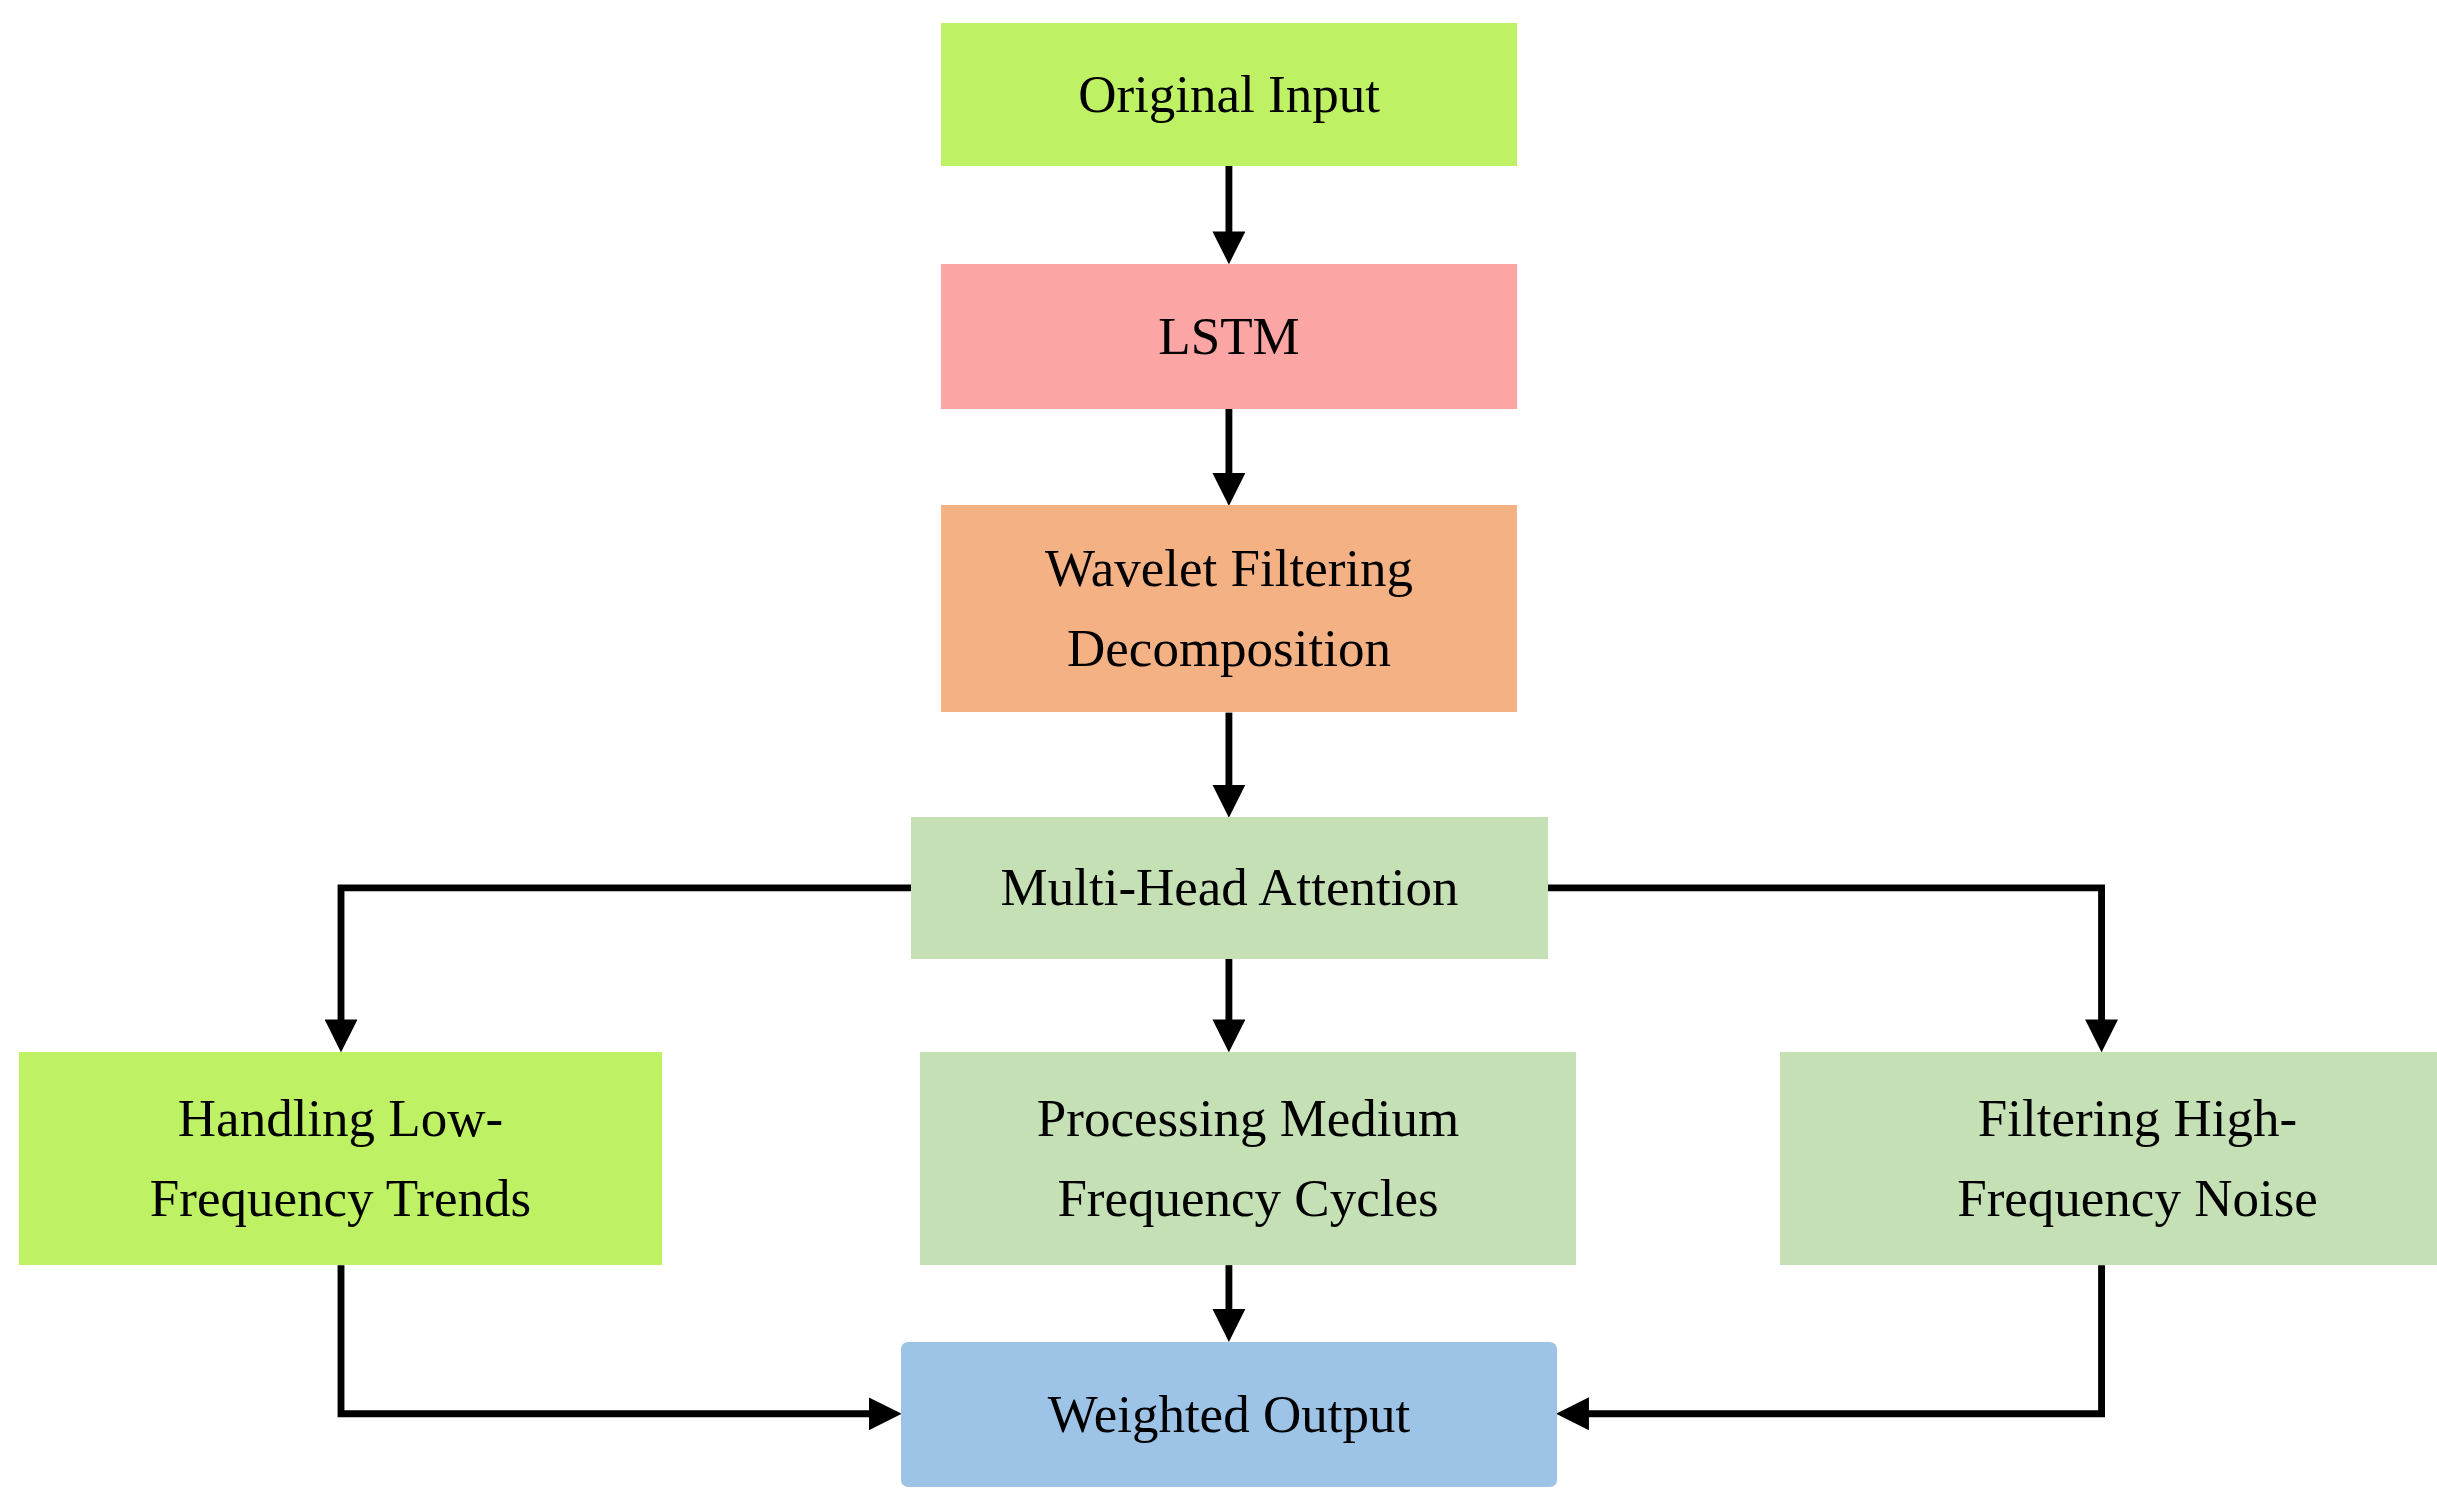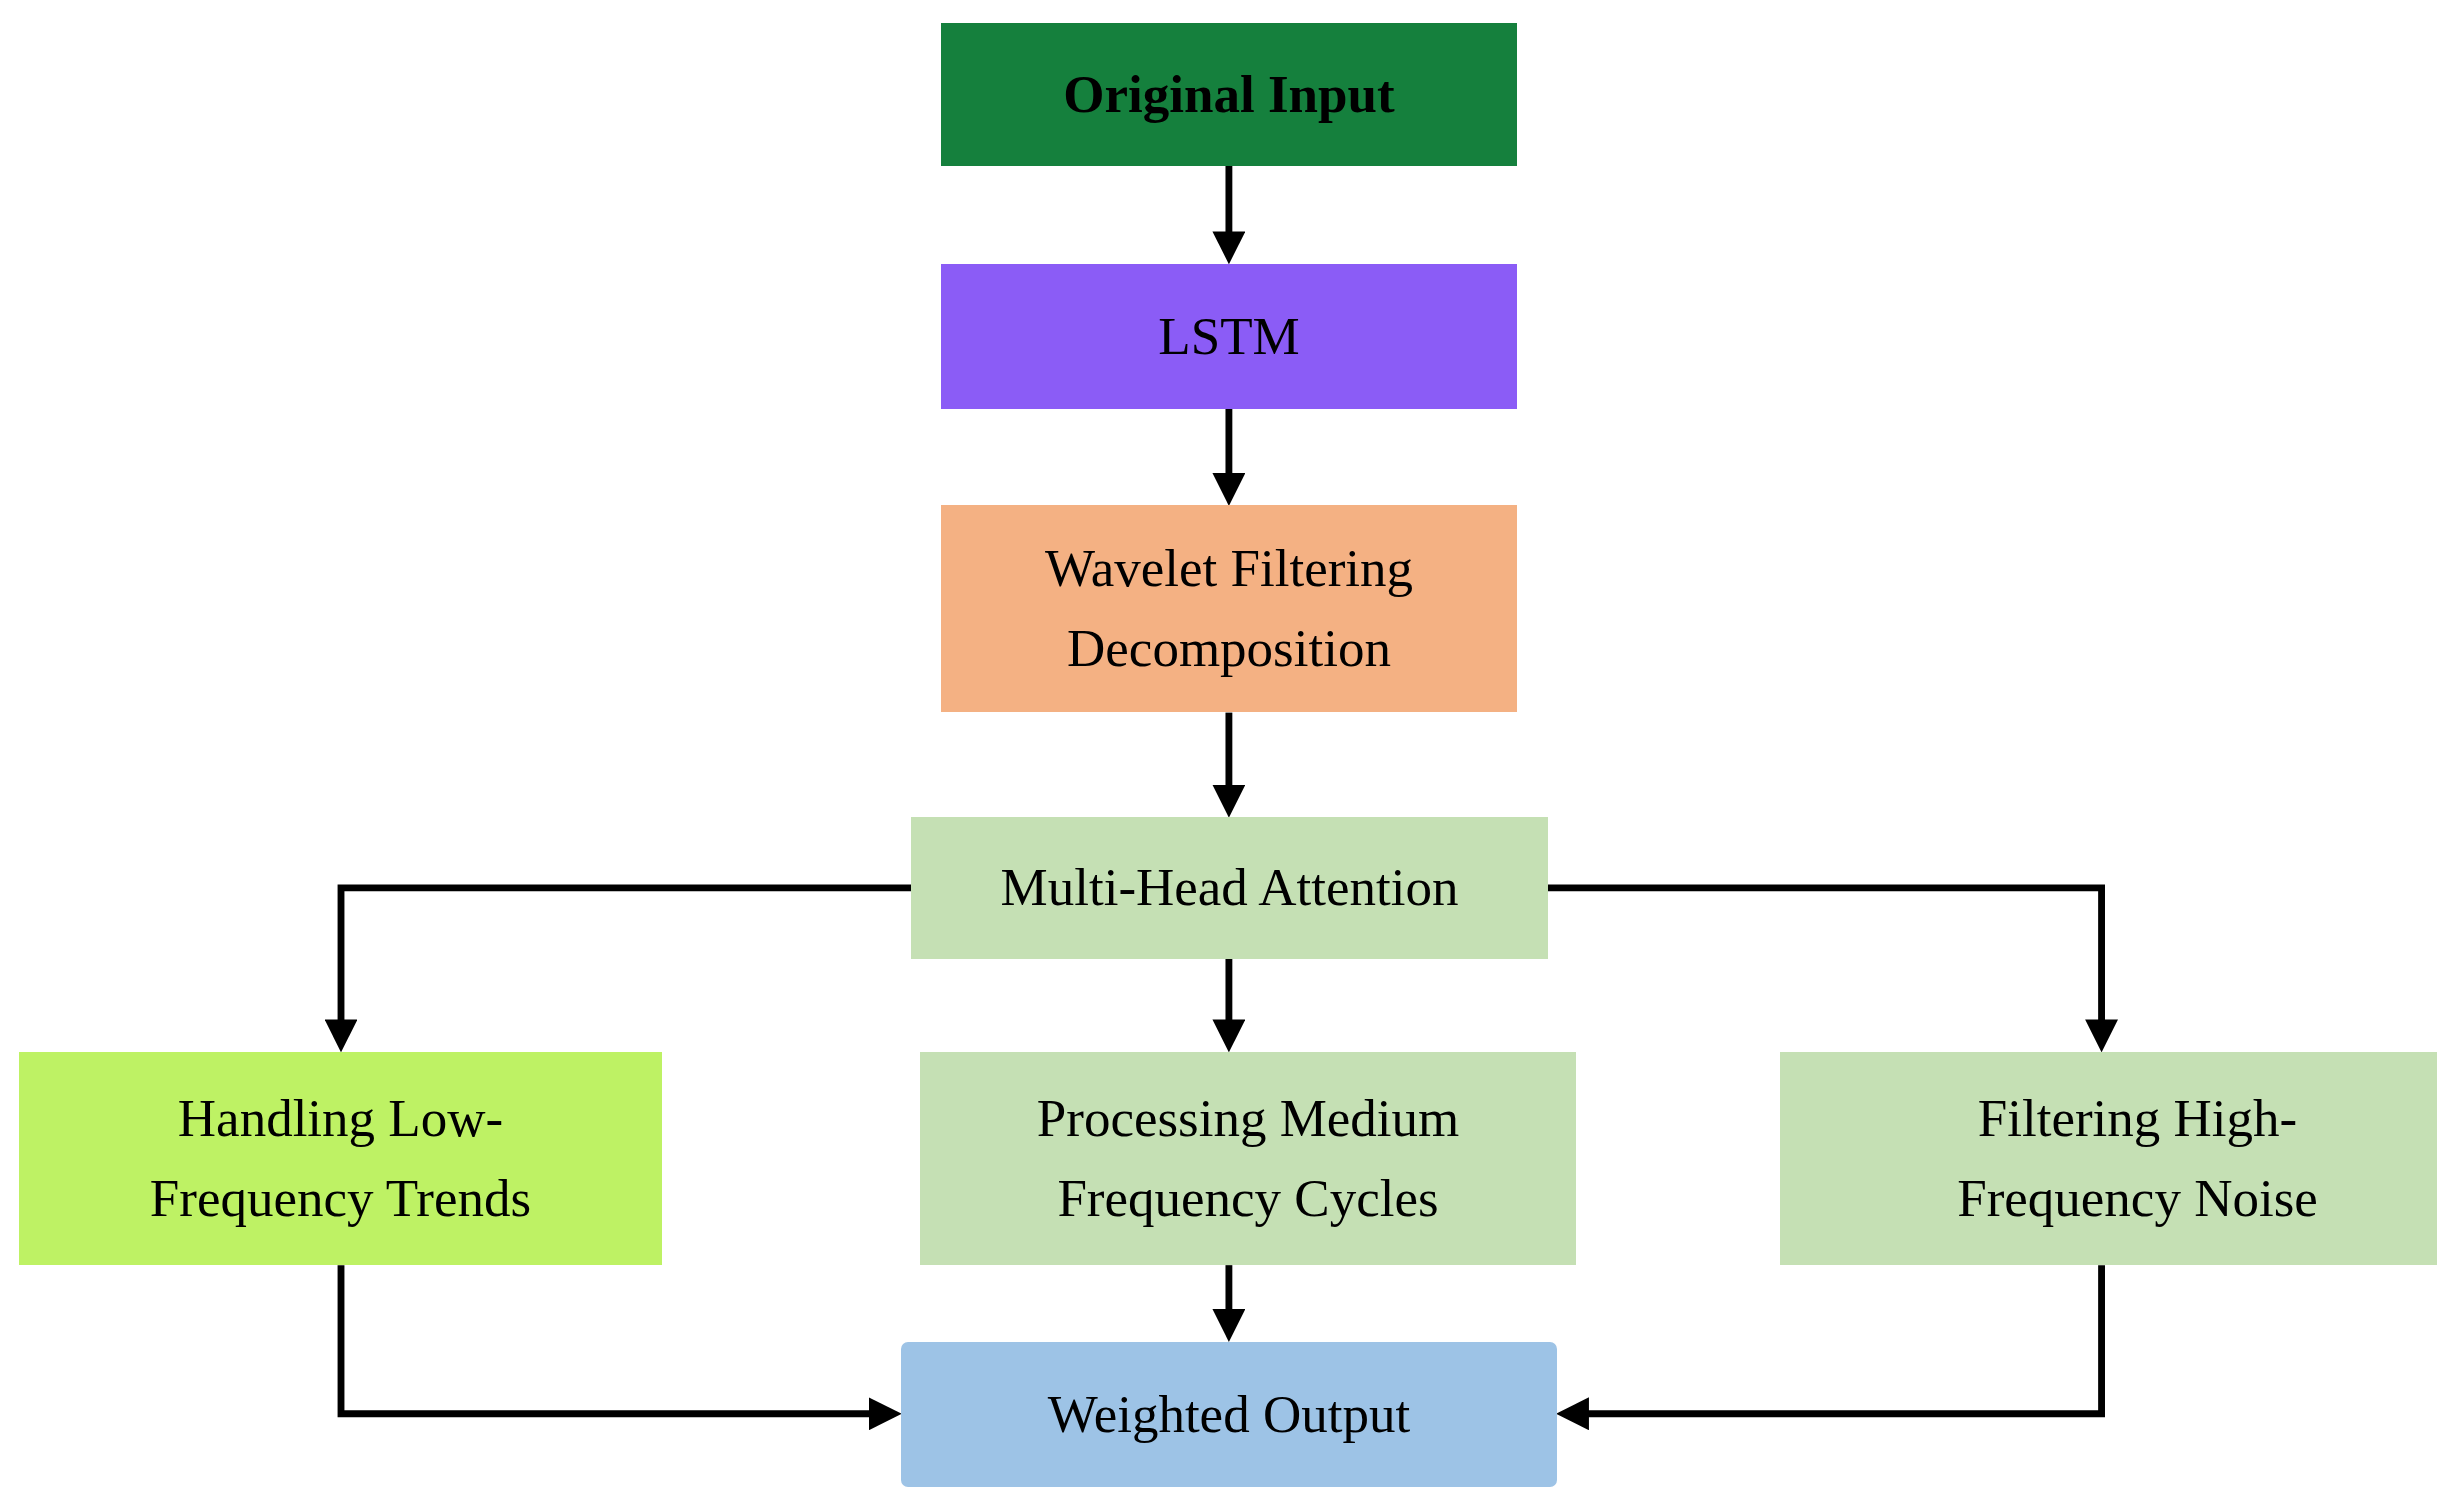--- a/index.html
+++ b/index.html
@@ -64,25 +64,25 @@
       <path class="edge" marker-end="url(#arrow)" d="M 1612 935 L 1612 1062"></path>
       <path class="edge" marker-end="url(#arrow)" d="M 1612 1258 L 1612 1370"></path>
       <path class="edge" marker-end="url(#arrow)" d="M 1195 1165 L 447 1165 L 447 1370"></path>
       <path class="edge" marker-end="url(#arrow)" d="M 2030 1165 L 2757 1165 L 2757 1370"></path>
       <path class="edge" marker-end="url(#arrow)" d="M 1612 1660 L 1612 1750"></path>
       <path class="edge" marker-end="url(#arrow)" d="M 447 1660 L 447 1855 L 1172 1855"></path>
       <path class="edge" marker-end="url(#arrow)" d="M 2757 1660 L 2757 1855 L 2052 1855"></path>
     </g>
   </svg>
 
-  <div id="n-original" class="node" style="background-color: #15803d; font-weight: bold;">
+  <div id="n-original" class="node" style="background-color: #bef264;">
     <span>Original Input</span>
   </div>
 
-  <div id="n-lstm" class="node" style="background-color: #8b5cf6;">
+  <div id="n-lstm" class="node" style="background-color: #fca5a5;">
     <span>LSTM</span>
   </div>
 
   <div id="n-wavelet" class="node" style="background-color: rgb(244, 177, 131);">
     <span>Wavelet Filtering
 Decomposition</span>
   </div>
 
   <div id="n-mha" class="node" style="background-color: rgb(197, 224, 180);">
     <span>Multi-Head Attention</span>

